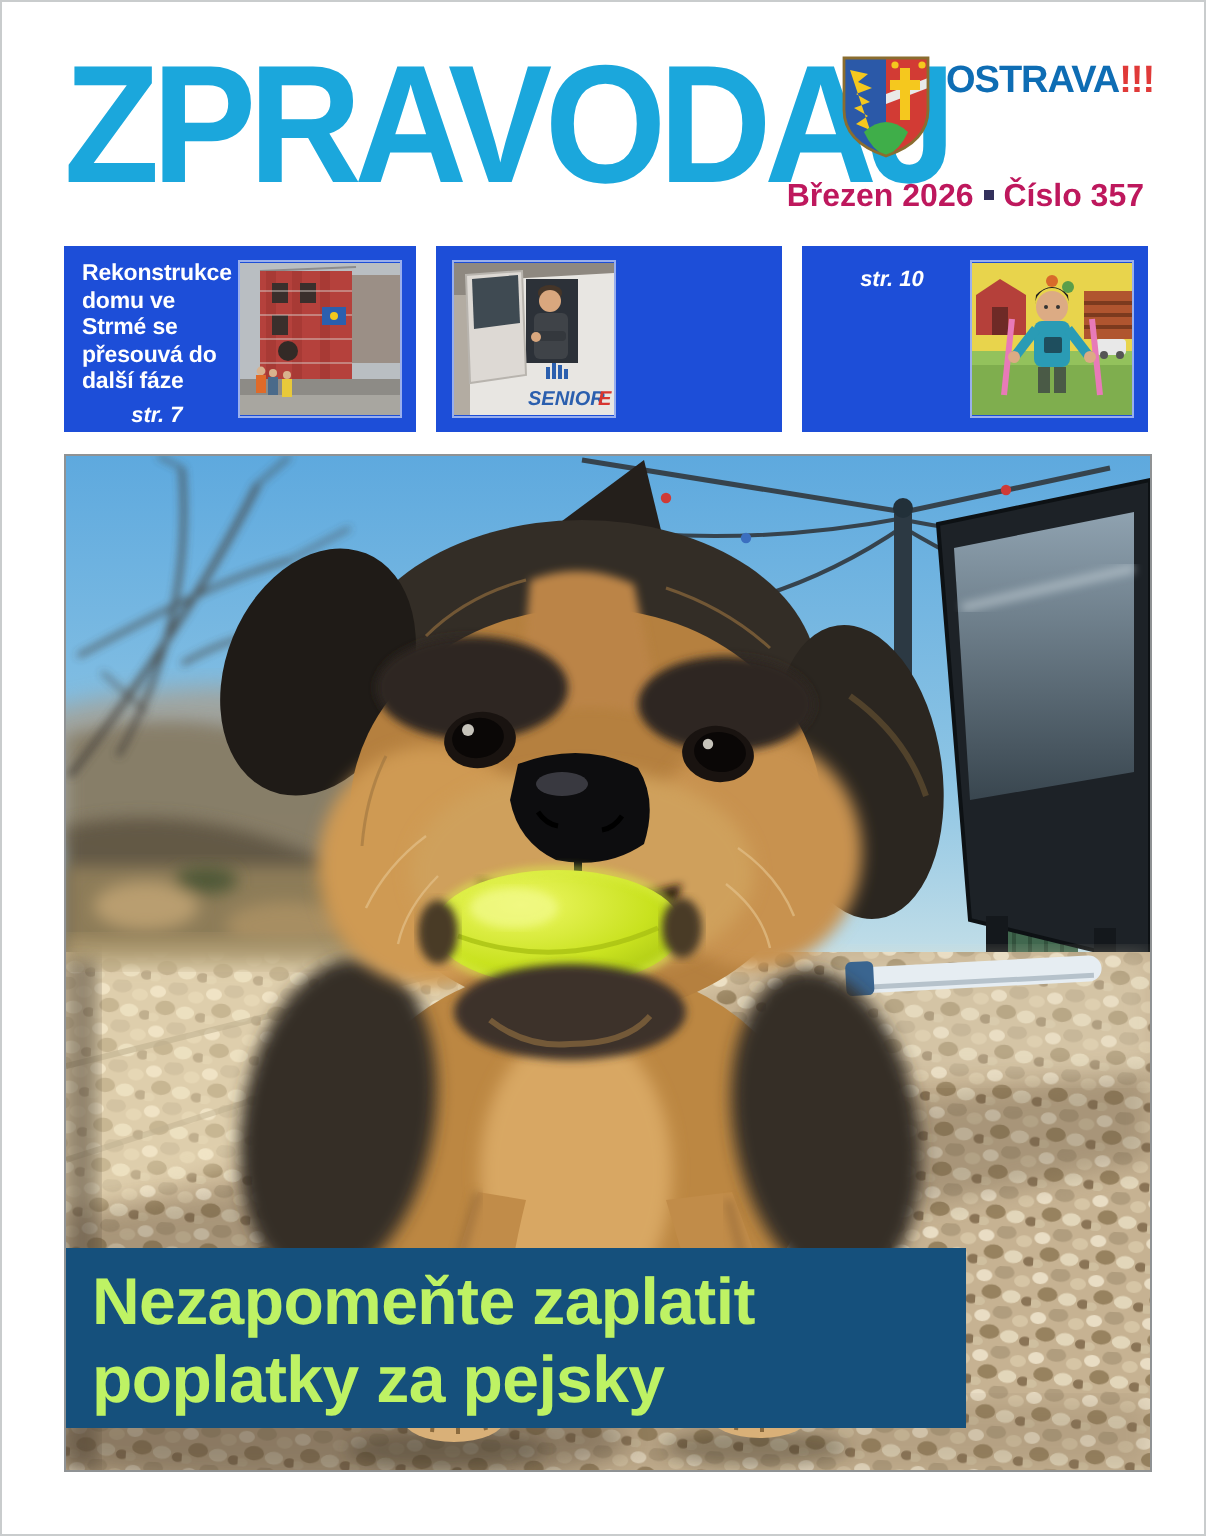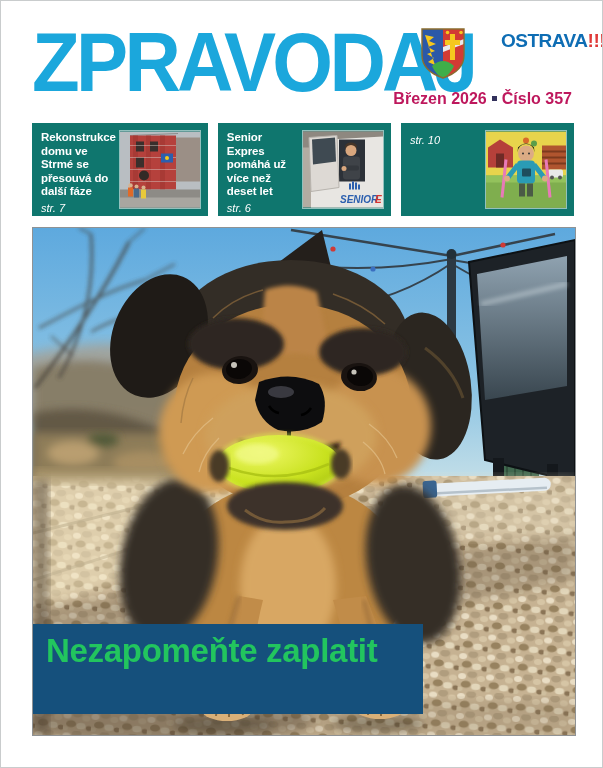--- a/index.html
+++ b/index.html
@@ -9,40 +9,40 @@
   
   .masthead{position:absolute;left:31px;top:16px;font-size:84px;font-weight:700;
         letter-spacing:-4px;line-height:90px;color:#1ba7dc;
         transform:scaleX(.93);transform-origin:left top;white-space:nowrap;}
   
   .logo{position:absolute;left:419px;top:26px;display:flex;gap:7px;}
   .shield{width:46px;height:53px;flex:none;}
   .shield svg{display:block;width:46px;height:53px;}
   .logo-text{padding-top:4px;}
   .logo-cityline{font-size:19px;font-weight:800;letter-spacing:-.5px;line-height:20px;white-space:nowrap;}
-  .logo-city{color:#0e6db4;padding-left:28px;}
+  .logo-city{color:#0e6db4;}
   .logo-bangs{color:#e03a39;}
   .logo-sub{font-size:8px;font-weight:700;color:#123d6d;letter-spacing:.4px;line-height:10.5px;margin-top:2px;}
   
   .issue{position:absolute;top:89px;right:30px;font-size:16px;font-weight:700;color:#be185d;white-space:nowrap;}
   .issue-bullet{display:inline-block;width:5px;height:5px;background:#33315c;margin:0 5px 2px;vertical-align:middle;}
   
   .teasers{position:absolute;left:31px;top:122px;width:542px;display:flex;gap:10px;}
-  .teaser{flex:1;height:93px;background:#0f766e;display:flex;gap:4px;
+  .teaser{flex:1;height:93px;background:#1d4ed8;display:flex;gap:4px;
           padding:8px 8px 8px 9px;box-sizing:border-box;}
   .teaser-text{flex:1;color:#fff;min-width:0;}
   .teaser-title{font-size:11.5px;font-weight:700;line-height:13.5px;letter-spacing:-.1px;}
-  .teaser-ref{font-size:11px;font-style:italic;font-weight:400;margin-top:3px;}
+  .teaser-ref{font-size:11px;font-style:italic;font-weight:700;margin-top:3px;text-align:center;}
   .teaser-photo{width:80px;height:77px;flex:none;outline:1px solid rgba(255,255,255,.55);}
   .teaser-photo svg{display:block;width:80px;height:77px;}
   
   .cover{position:absolute;left:31px;top:226px;width:542px;height:507px;border:1px solid #8f9294;}
   .cover svg.scene{display:block;width:542px;height:507px;}
-  .headline{position:absolute;left:0;top:396px;width:390px;height:90px;background:#15507c;
-            color:#22c55e;padding:7px 0 0 13px;box-sizing:border-box;
+  .headline{position:absolute;left:0;top:396px;width:450px;height:90px;background:#15507c;
+            color:#bef264;padding:7px 0 0 13px;box-sizing:border-box;
             font-weight:700;font-size:33px;line-height:39px;letter-spacing:-.3px;}
 </style>
 </head>
 <body>
 
 <div class="page">
 
   <div class="masthead">ZPRAVODAJ</div>
 
   <div class="logo">
@@ -100,24 +100,20 @@
           <rect x="8" y="56" width="5" height="9" fill="#e06a28"></rect>
           <circle cx="16.5" cy="55" r="2" fill="#d8b28e"></circle>
           <rect x="14" y="57" width="5" height="9" fill="#4a6a8a"></rect>
           <circle cx="23.5" cy="56" r="2" fill="#d8b28e"></circle>
           <rect x="21" y="58" width="5" height="9" fill="#e8c93a"></rect>
         </svg>
       </div>
     </div>
 
     <div class="teaser">
-      <div class="teaser-text">
-        <div class="teaser-title">Senior Expres pomáhá už více než deset let</div>
-        <div class="teaser-ref">str. 6</div>
-      </div>
       <div class="teaser-photo">
         <svg viewBox="0 0 80 76" xmlns="http://www.w3.org/2000/svg">
           <rect width="80" height="76" fill="#b3aca2"></rect>
           <rect width="80" height="16" fill="#8e8880"></rect>
           <ellipse cx="70" cy="13" rx="10" ry="5" fill="#8a4038"></ellipse>
           <path d="M8,76 L8,22 Q10,8 26,8 L80,5 L80,76 Z" fill="#e8e6e2"></path>
           <rect x="36" y="8" width="26" height="42" fill="#2c3138"></rect>
           <polygon points="6,6 34,4 36,56 8,60" fill="#ddd9d4" stroke="#b8b4ae" stroke-width="1"></polygon>
           <polygon points="9,8 32,6 33,30 10,33" fill="#3f4a52"></polygon>
           <ellipse cx="48" cy="15" rx="6" ry="4" fill="#453528"></ellipse>
@@ -348,16 +344,17 @@
         <ellipse cx="186" cy="238" rx="10" ry="16" fill="#4a3a26" filter="url(#b2)"></ellipse>
         <ellipse cx="308" cy="236" rx="10" ry="15" fill="#4a3a26" filter="url(#b2)"></ellipse>
         <ellipse cx="252" cy="278" rx="58" ry="24" fill="#3c332a" filter="url(#b2)"></ellipse>
         <path d="M212,282 Q230,296 252,294 Q280,294 292,280" stroke="#8a6a3e" stroke-width="3" fill="none" opacity=".7"></path>
         <path d="M392,120 Q420,140 430,170" stroke="#6b5534" stroke-width="3" opacity=".6" fill="none"></path>
       </g>
     </svg>
 
     <div class="headline">
       <div>Nezapomeňte zaplatit</div>
+      <div>poplatky za pejsky</div>
     </div>
   </div>
 
 </div>
 
 </body></html>

